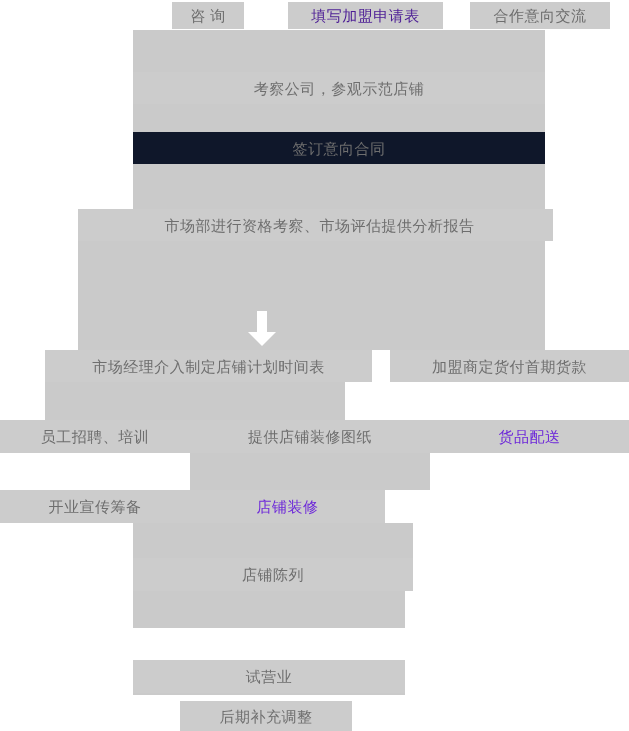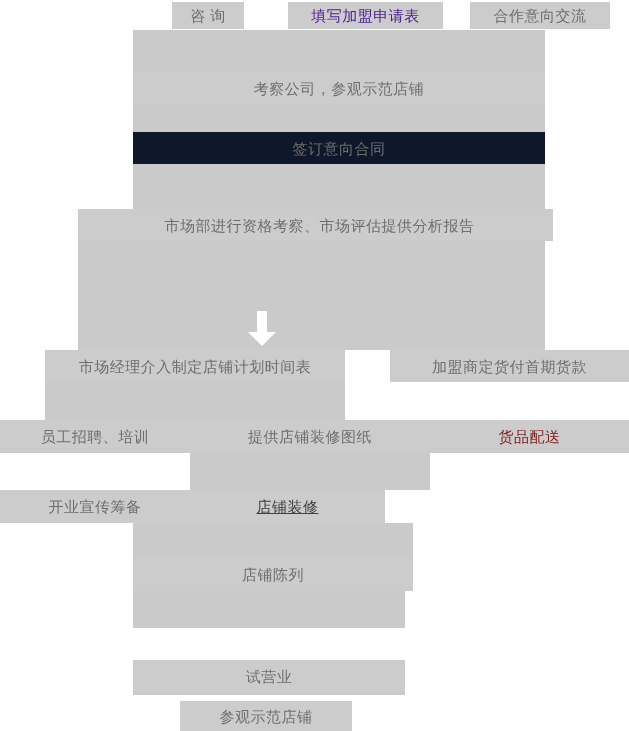--- a/index.html
+++ b/index.html
@@ -77,47 +77,47 @@
     </div>
     <div class="node center" style="left: 133px; top: 72px; width: 412px; height: 32px; background: rgb(204, 204, 204); color: rgb(110, 110, 110);">
       <span class="node-label">考察公司，参观示范店铺</span>
     </div>
     <div class="node center" style="left: 133px; top: 132px; width: 412px; height: 32px; background: #0f172a; color: rgb(110, 110, 110);">
       <span class="node-label">签订意向合同</span>
     </div>
     <div class="node center" style="left: 78px; top: 209px; width: 467px; height: 32px; background: rgb(204, 204, 204); color: rgb(110, 110, 110); padding-left: 8px;">
       <span class="node-label">市场部进行资格考察、市场评估提供分析报告</span>
     </div>
-    <div class="node center" style="left: 45px; top: 350px; width: 300px; height: 32px; background: rgb(204, 204, 204); color: rgb(110, 110, 110);">
+    <div class="node center" style="left: 45px; top: 350px; width: 327px; height: 32px; background: rgb(204, 204, 204); color: rgb(110, 110, 110);">
       <span class="node-label">市场经理介入制定店铺计划时间表</span>
     </div>
     <div class="node center" style="left: 390px; top: 350px; width: 239px; height: 32px; background: rgb(204, 204, 204); color: rgb(110, 110, 110); text-align: right;">
       <span class="node-label">加盟商定货付首期货款</span>
     </div>
     <div class="node center" style="left: 0px; top: 420px; width: 190px; height: 33px; background: rgb(204, 204, 204); color: rgb(110, 110, 110);">
       <span class="node-label">员工招聘、培训</span>
     </div>
     <div class="node center" style="left: 190px; top: 420px; width: 240px; height: 33px; background: rgb(204, 204, 204); color: rgb(110, 110, 110);">
       <span class="node-label">提供店铺装修图纸</span>
     </div>
-    <div class="node center" style="left: 430px; top: 420px; width: 199px; height: 33px; background: rgb(204, 204, 204); color: #7f1d1d;">
+    <div class="node center" style="left: 430px; top: 420px; width: 199px; height: 33px; background: rgb(204, 204, 204); color: #6d28d9;">
       <span class="node-label">货品配送</span>
     </div>
     <div class="node center" style="left: 0px; top: 490px; width: 190px; height: 33px; background: rgb(204, 204, 204); color: rgb(110, 110, 110);">
       <span class="node-label">开业宣传筹备</span>
     </div>
-    <div class="node center" style="left: 190px; top: 490px; width: 195px; height: 33px; background: rgb(204, 204, 204); color: #404040; text-decoration: underline;">
+    <div class="node center" style="left: 190px; top: 490px; width: 195px; height: 33px; background: rgb(204, 204, 204); color: #6d28d9;">
       <span class="node-label">店铺装修</span>
     </div>
     <div class="node center" style="left: 133px; top: 558px; width: 280px; height: 33px; background: rgb(204, 204, 204); color: rgb(110, 110, 110);">
       <span class="node-label">店铺陈列</span>
     </div>
     <div class="node center" style="left: 133px; top: 628px; width: 272px; height: 33px; background: rgb(204, 204, 204); color: rgb(110, 110, 110); margin-top: 32px;">
       <span class="node-label">试营业</span>
     </div>
     <div class="node center" style="left: 180px; top: 701px; width: 172px; height: 30px; background: rgb(204, 204, 204); color: rgb(110, 110, 110);">
-      <span class="node-label">参观示范店铺</span>
+      <span class="node-label">后期补充调整</span>
     </div>
     <div class="arrow-down" style="left: 248px; top: 311px; width: 28px; height: 35px;">
       <div class="shaft" style="left: 9px; top: 0px; width: 10px; height: 21px; background: rgb(255, 255, 255);"></div>
       <div class="head" style="left: 0px; top: 21px; border-top-color: rgb(255, 255, 255);"></div>
     </div>
   </div>
 
 </body></html>

